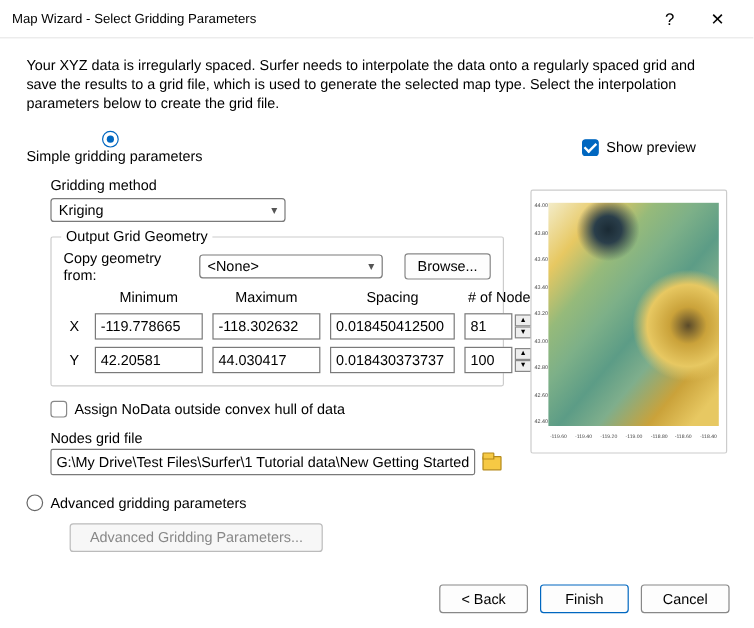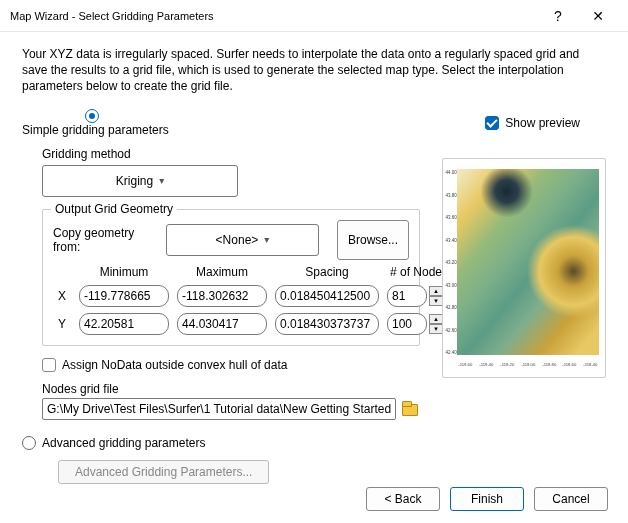--- a/index.html
+++ b/index.html
@@ -39,38 +39,38 @@
     content:""; position:absolute; left:3px; top:0px; width:4px; height:8px; border:solid #fff; border-width:0 2px 2px 0; transform:rotate(45deg);
   }
   .checkbox.empty { border-color:#888; }
   .opt-row { display:flex; align-items:center; justify-content:space-between; margin-bottom:10px; }
   .opt-left { display:flex; align-items:center;flex-direction:column; }
   .opt-right { display:flex; align-items:center; margin-right:26px; }
   .left-col { width: 398px; }
   .label { color:#000; }
   .indent1 { margin-left: 20px; }
   .select {
-    height: 32px; border:1px solid #7a7a7a; border-radius:3px; background:#fff;
-    display:flex; align-items:center; padding:0 6px; justify-content:center;
+    height: 20px; border:1px solid #7a7a7a; border-radius:3px; background:#fff;
+    display:flex; align-items:center; padding:0 6px; justify-content:space-between;
   }
   .select .arrow { font-size:10px; color:#555; margin-left:6px; }
   .gridding-select { width: 196px; margin-top:4px; }
   .fieldset { border:1px solid #ccc; border-radius:2px; padding:10px 10px 10px 10px; margin-top:12px; position:relative; }
   .fieldset-legend { position:absolute; top:-8px; left:8px; background:#fff; padding:0 4px; font-size:12px; }
   .geom-row1 { display:flex; align-items:center; gap:18px; margin-bottom:5px; }
   .geom-row1 .select { width:178px; }
   .btn {
-    height:40px; border:1px solid #888; border-radius:3px; background:#fdfdfd;
+    height:22px; border:1px solid #888; border-radius:3px; background:#fdfdfd;
     padding:0 10px; display:inline-flex; align-items:center; justify-content:center;
     font-size:12px; color:#000;
   }
   .table { display:grid; grid-template-columns: 18px 90px 90px 104px 64px; column-gap:8px; row-gap:6px; align-items:center; }
   .thead { text-align:center; color:#000; }
   .tinput {
-    height:22px; border:1px solid #7a7a7a; border-radius:10px; padding:0 4px; background:#fff; overflow:hidden; white-space:nowrap; display:flex; align-items:center;
+    height:22px; border:1px solid #7a7a7a; border-radius:0; padding:0 4px; background:#fff; overflow:hidden; white-space:nowrap; display:flex; align-items:center;
   }
   .spinner { display:flex; align-items:center; }
   .spinner .tinput { width:40px; }
   .spin-btns { display:flex; flex-direction:column; margin-left:2px; }
   .spin-btns div { width:14px; height:10px; border:1px solid #888; background:#eee; font-size:7px; line-height:8px; text-align:center; }
   .rowlbl { text-align:center; }
   .nodata { display:flex; align-items:center; margin-top:12px; margin-left:0; }
   .outfile-lbl { margin-top:10px; }
   .outfile-row { display:flex; align-items:center; margin-top:2px; }
   .outfile-input { flex:1; height:22px; border:1px solid #7a7a7a; border-radius:2px; padding:0 4px; overflow:hidden; white-space:nowrap; display:flex; align-items:center; }

